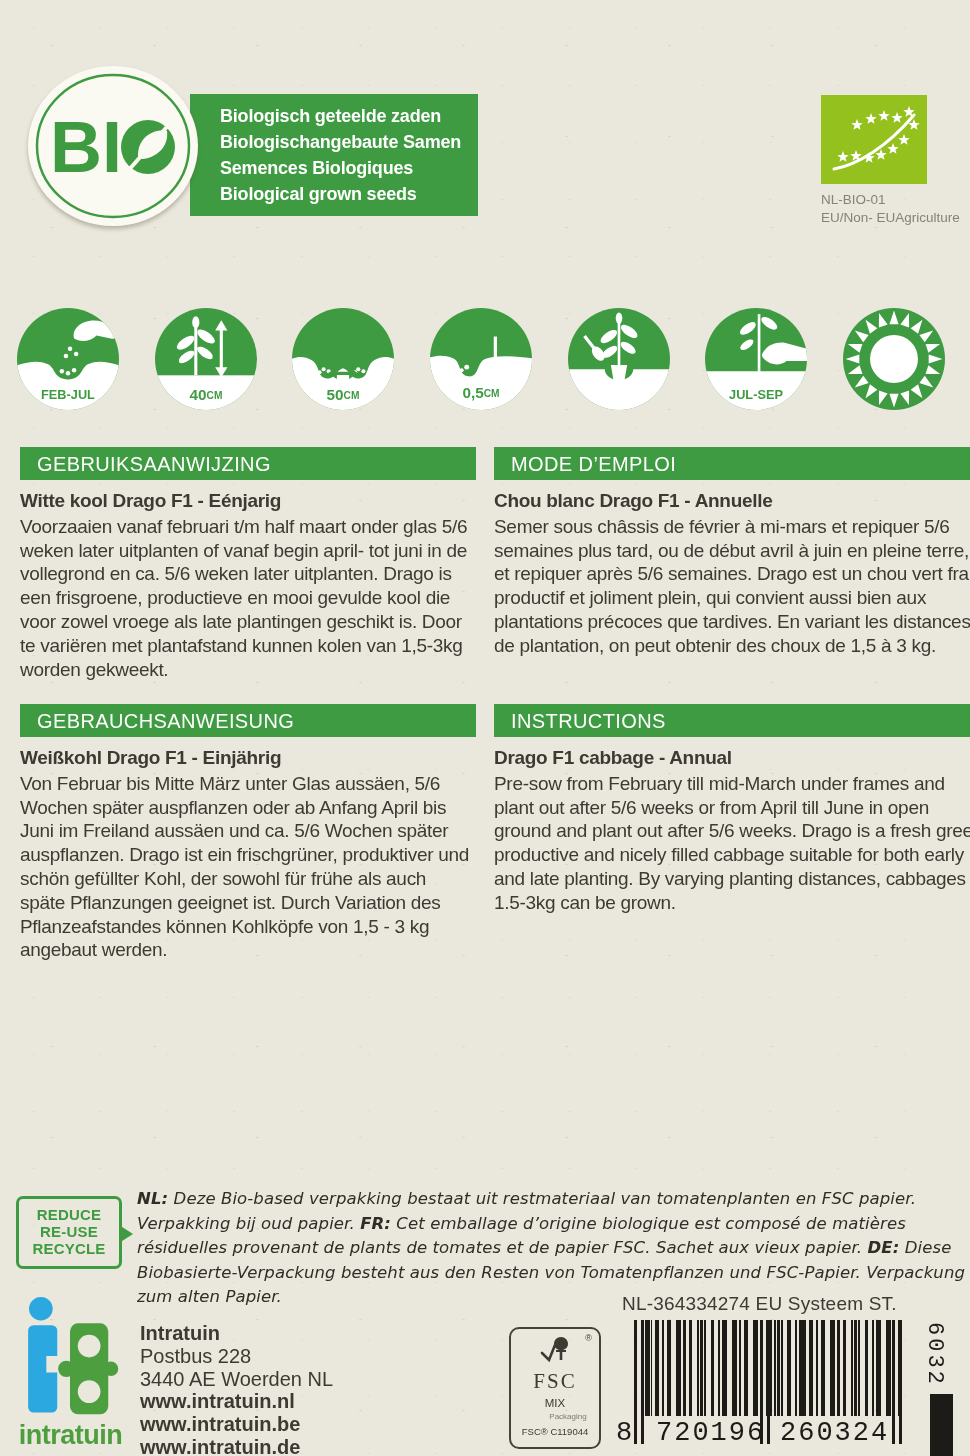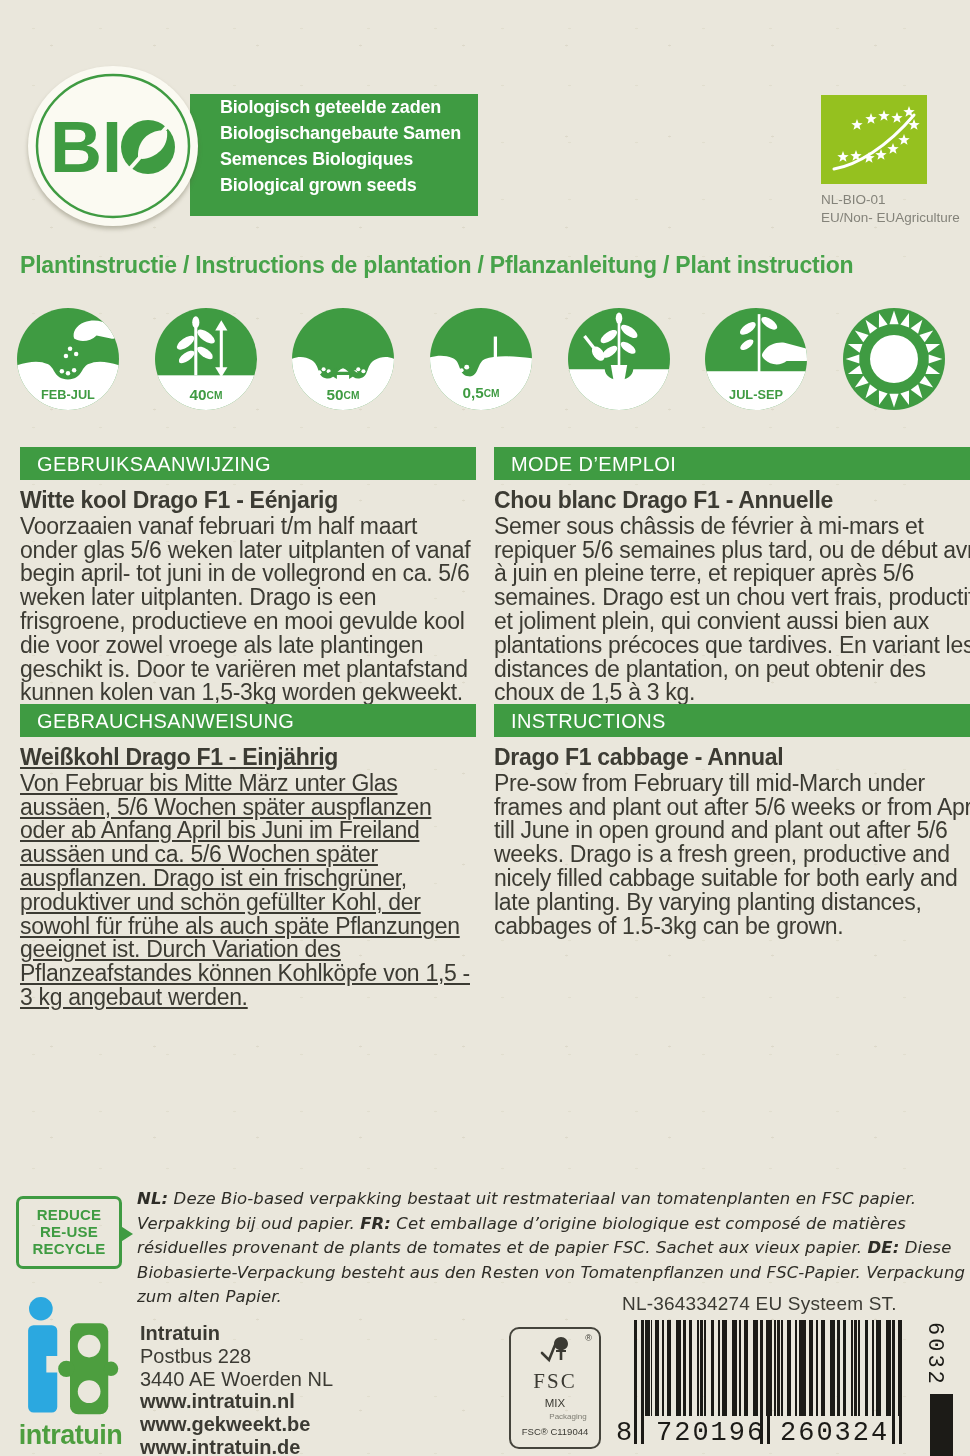--- a/index.html
+++ b/index.html
@@ -5,37 +5,37 @@
   html,body{margin:0;padding:0;background:#d8d5c9;}
   #page{position:relative;width:970px;height:1456px;margin:0 auto;overflow:hidden;
     background-color:#eae7dc;
     background-image:radial-gradient(#ddd9ca 1px, transparent 1.2px),radial-gradient(#e1decf 1px, transparent 1.2px);
     background-size:103px 91px,67px 57px;
     font-family:"Liberation Sans",sans-serif;color:#3b3a33;}
   .abs{position:absolute;}
 
   
   .banner{left:190px;top:94px;width:288px;height:122px;background:#3f9b42;
-    display:flex;flex-direction:column;padding-left:30px;box-sizing:border-box;}
+    display:flex;flex-direction:column;justify-content:center;padding-left:30px;box-sizing:border-box;}
   .banner div{color:#fff;font-weight:bold;font-size:18px;line-height:26px;letter-spacing:-0.2px;}
   .bio-badge{left:26px;top:64px;width:174px;height:168px;filter:drop-shadow(0 3px 2px rgba(90,85,60,.35));}
   .eu-box{left:821px;top:95px;width:106px;height:89px;background:#95c11f;}
   .eu-code{left:821px;top:191px;font-size:13.5px;line-height:18px;color:#84837a;}
 
   .main-title{left:20px;top:252px;width:940px;font-size:23px;font-weight:bold;color:#47a34a;letter-spacing:-0.2px;}
 
   .icon-row{left:17px;top:308px;width:928px;display:flex;justify-content:space-between;}
   .picto{width:102px;height:102px;}
   .picto text{font-weight:bold;fill:#3f9b42;}
 
   
   .sec-head{height:33px;background:#3f9b42;color:#fff;font-weight:normal;font-size:20px;
     line-height:34px;padding-left:17px;letter-spacing:0.4px;box-sizing:border-box;}
   .hL{left:20px;width:456px;} .hR{left:494px;width:495px;}
-  .sec-text{font-size:23px;line-height:23.8px;letter-spacing:-0.3px;color:#3c3b33;}
+  .sec-text{font-size:19px;line-height:23.8px;letter-spacing:-0.3px;color:#3c3b33;}
   .sec-title{font-weight:bold;margin-bottom:2px;}
 
   
   .recycle{left:16px;top:1196px;width:100px;height:60px;border:3px solid #3f9b42;border-radius:7px;
     color:#3f9b42;font-weight:bold;font-size:15px;line-height:17px;text-align:center;padding-top:7px;letter-spacing:0.2px;}
   .recycle:after{content:"";position:absolute;right:-14px;top:26px;width:0;height:0;
     border-top:9px solid transparent;border-bottom:9px solid transparent;border-left:14px solid #3f9b42;}
   .pack-note{left:137px;top:1187px;width:830px;font-family:"DejaVu Sans",sans-serif;font-style:italic;
     font-size:16.5px;line-height:24.6px;color:#2e2d27;letter-spacing:0.1px;}
   .pack-note b{font-style:italic;}
@@ -111,21 +111,20 @@
         <use href="#star" transform="translate(60,60)"></use>
       <use href="#star" transform="translate(72,54)"></use>
         <use href="#star" transform="translate(83,45)"></use>
     </svg>
   </div>
   <div class="abs eu-code">
     <div>NL-BIO-01</div>
     <div>EU/Non- EUAgriculture</div>
   </div>
 
-  <div class="abs main-title">Plantinstructie / Instructions de plantation / Pflanzanleitung / Plant instruction</div>
 
   <div class="abs icon-row">
 
     <svg class="picto" viewBox="0 0 100 100">
       <defs>
           <clipPath id="cp1">
             <circle cx="50" cy="50" r="50"></circle>
           </clipPath>
         </defs>
       <circle cx="50" cy="50" r="50" fill="#3f9b42"></circle>
@@ -282,21 +281,21 @@
     <div>Voorzaaien vanaf februari t/m half maart onder glas 5/6 weken later uitplanten of vanaf begin april- tot juni in de vollegrond en ca. 5/6 weken later uitplanten. Drago is een frisgroene, productieve en mooi gevulde kool die voor zowel vroege als late plantingen geschikt is. Door te variëren met plantafstand kunnen kolen van 1,5-3kg worden gekweekt.</div>
   </div>
   <div class="abs sec-text hR" style="top:489px;">
     <div class="sec-title">Chou blanc Drago F1 - Annuelle</div>
     <div>Semer sous châssis de février à mi-mars et repiquer 5/6 semaines plus tard, ou de début avril à juin en pleine terre, et repiquer après 5/6 semaines. Drago est un chou vert frais, productif et joliment plein, qui convient aussi bien aux plantations précoces que tardives. En variant les distances de plantation, on peut obtenir des choux de 1,5 à 3 kg.</div>
   </div>
 
   <div class="abs sec-head hL" style="top:704px;">GEBRAUCHSANWEISUNG</div>
   <div class="abs sec-head hR" style="top:704px;">INSTRUCTIONS</div>
 
-  <div class="abs sec-text hL" style="top:746px;text-decoration:underline;">
+  <div class="abs sec-text hL" style="top:746px;">
     <div class="sec-title">Weißkohl Drago F1 - Einjährig</div>
     <div>Von Februar bis Mitte März unter Glas aussäen, 5/6 Wochen später auspflanzen oder ab Anfang April bis Juni im Freiland aussäen und ca. 5/6 Wochen später auspflanzen. Drago ist ein frischgrüner, produktiver und schön gefüllter Kohl, der sowohl für frühe als auch späte Pflanzungen geeignet ist. Durch Variation des Pflanzeafstandes können Kohlköpfe von 1,5 - 3 kg angebaut werden.</div>
   </div>
   <div class="abs sec-text hR" style="top:746px;">
     <div class="sec-title">Drago F1 cabbage - Annual</div>
     <div>Pre-sow from February till mid-March under frames and plant out after 5/6 weeks or from April till June in open ground and plant out after 5/6 weeks. Drago is a fresh green, productive and nicely filled cabbage suitable for both early and late planting. By varying planting distances, cabbages of 1.5-3kg can be grown.</div>
   </div>
 
   <div class="abs recycle">
     <div>REDUCE</div>
@@ -317,21 +316,21 @@
       <circle cx="105" cy="80" r="8" fill="#4d9e3f"></circle>
     </svg>
   </div>
   <div class="abs brand-word">intratuin</div>
 
   <div class="abs addr">
     <div class="b">Intratuin</div>
     <div>Postbus 228</div>
     <div>3440 AE Woerden NL</div>
     <div class="b">www.intratuin.nl</div>
-    <div class="b">www.gekweekt.be</div>
+    <div class="b">www.intratuin.be</div>
     <div class="b">www.intratuin.de</div>
   </div>
 
   <div class="abs reg">NL-364334274 EU Systeem ST.</div>
 
   <div class="abs fsc">
     <span class="r">®</span>
     <svg width="34" height="32" viewBox="0 0 34 32" style="margin-top:6px;">
       <path d="M4,18 L11,25 L17,10" stroke="#3b3a33" stroke-width="2.6" fill="none" stroke-linecap="round"></path>
       <path d="M23,2 C27,2 30,5 30,9 C30,12 28,14 25,15 L25,15 L28,15 L28,17 L18,17 L18,15 L21,15 C18,14 16,12 16,9 C16,5 19,2 23,2 Z" fill="#3b3a33"></path>

